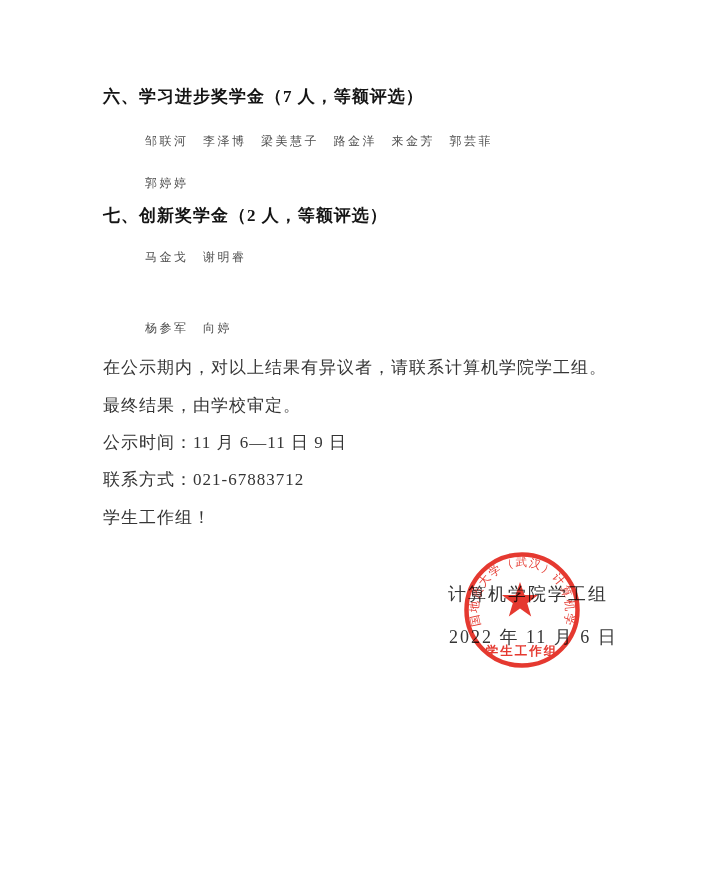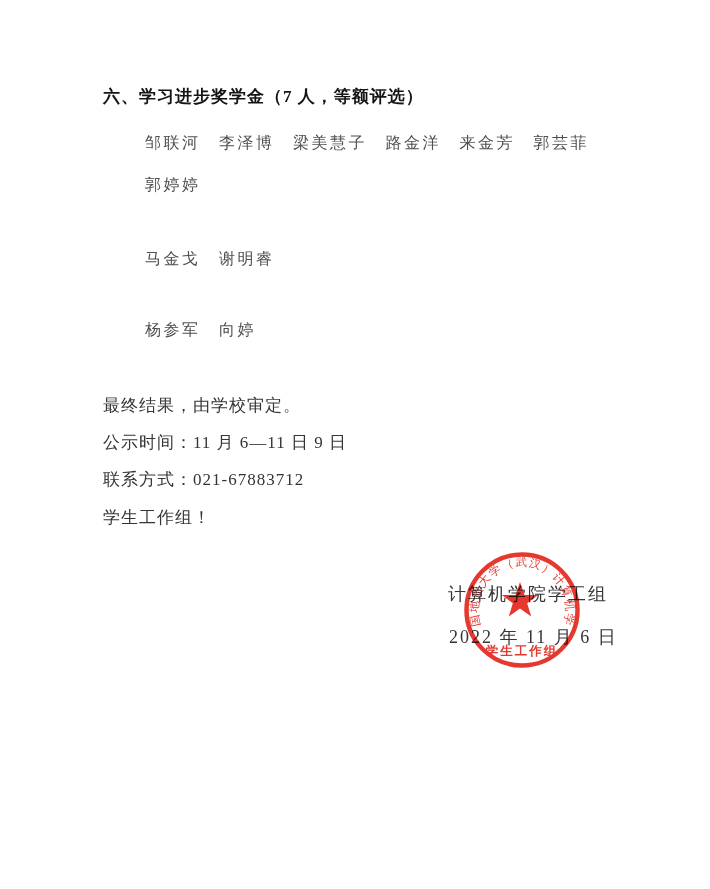--- a/index.html
+++ b/index.html
@@ -15,21 +15,21 @@
   .abs { position: absolute; white-space: nowrap; }
   .heading {
     left: 103px;
     font-size: 17px;
     font-weight: bold;
     color: #141414;
     letter-spacing: 1px;
   }
   .names {
     left: 145px;
-    font-size: 16px;
+    font-size: 12px;
     color: #4f4f4f;
     letter-spacing: 2.5px;
   }
   .para {
     left: 103px;
     font-size: 17px;
     color: #353535;
     letter-spacing: 1px;
   }
   .sig {
@@ -49,24 +49,26 @@
 </style>
 </head>
 <body>
 
 <div class="page">
 
   <div class="abs heading" style="top:85px">六、学习进步奖学金（7 人，等额评选）</div>
   <div class="abs names" style="top:133px">邹联河　李泽博　梁美慧子　路金洋　来金芳　郭芸菲</div>
   <div class="abs names" style="top:175px">郭婷婷</div>
 
+  <div class="abs heading" style="top:204px">七、创新奖学金（2 人，等额评选）</div>
   <div class="abs names" style="top:249px">马金戈　谢明睿</div>
 
   <div class="abs names" style="top:320px">杨参军　向婷</div>
 
+  <div class="abs para" style="top:356px">在公示期内，对以上结果有异议者，请联系计算机学院学工组。</div>
   <div class="abs para" style="top:394px">最终结果，由学校审定。</div>
   <div class="abs para" style="top:431px">公示时间：11 月 6—11 日 9 日</div>
   <div class="abs para" style="top:468px">联系方式：021-67883712</div>
   <div class="abs para" style="top:506px">学生工作组！</div>
 
   <div class="abs sig" style="left:448px; top:582px">计算机学院学工组</div>
   <div class="abs sig" style="left:449px; top:625px">2022 年 11 月 6 日</div>
 
   <svg class="stamp-svg" viewBox="0 0 150 150">
     <circle cx="75" cy="75" r="55.5" fill="none" stroke="#e3281e" stroke-width="4.5"></circle>

